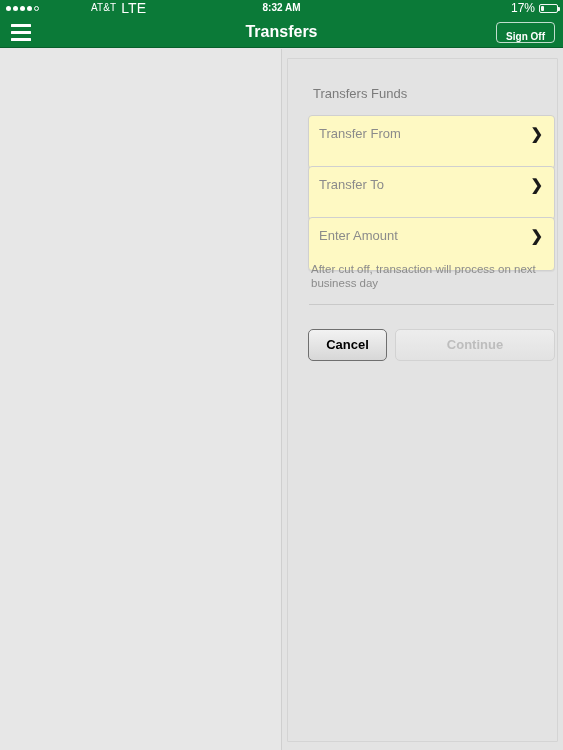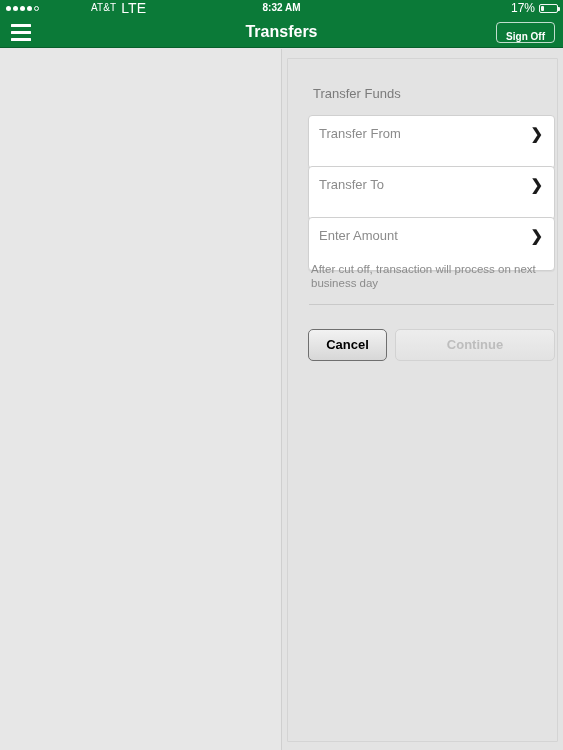--- a/index.html
+++ b/index.html
@@ -186,21 +186,21 @@
     left: 25px; top: 27px;
     font-size: 13px;
     color: #7b7b7b;
   }
 
   .field {
     position: absolute;
     left: 20px;
     width: 247px;
     height: 54px;
-    background: #ffffff;
+    background: #fef9c3;
     border: 1px solid #d0d0d0;
     border-radius: 4px;
     box-shadow: 0 1px 1px rgba(0,0,0,0.05);
     cursor: pointer;
   }
   .field-label {
     position: absolute;
     left: 10px; top: 0;
     height: 36px;
     line-height: 36px;
@@ -305,21 +305,21 @@
     </div>
     <div class="nav-title">Transfers</div>
     <div class="signoff-button">Sign Off</div>
   </div>
 
   <div class="left-pane"></div>
 
   <div class="right-pane">
     <div class="right-inner">
 
-      <div class="section-title">Transfer Funds</div>
+      <div class="section-title">Transfers Funds</div>
 
       <div class="field" id="field-from">
         <span class="field-label">Transfer From</span>
         <span class="chevron">❯</span>
       </div>
 
       <div class="field" id="field-to">
         <span class="field-label">Transfer To</span>
         <span class="chevron">❯</span>
       </div>

